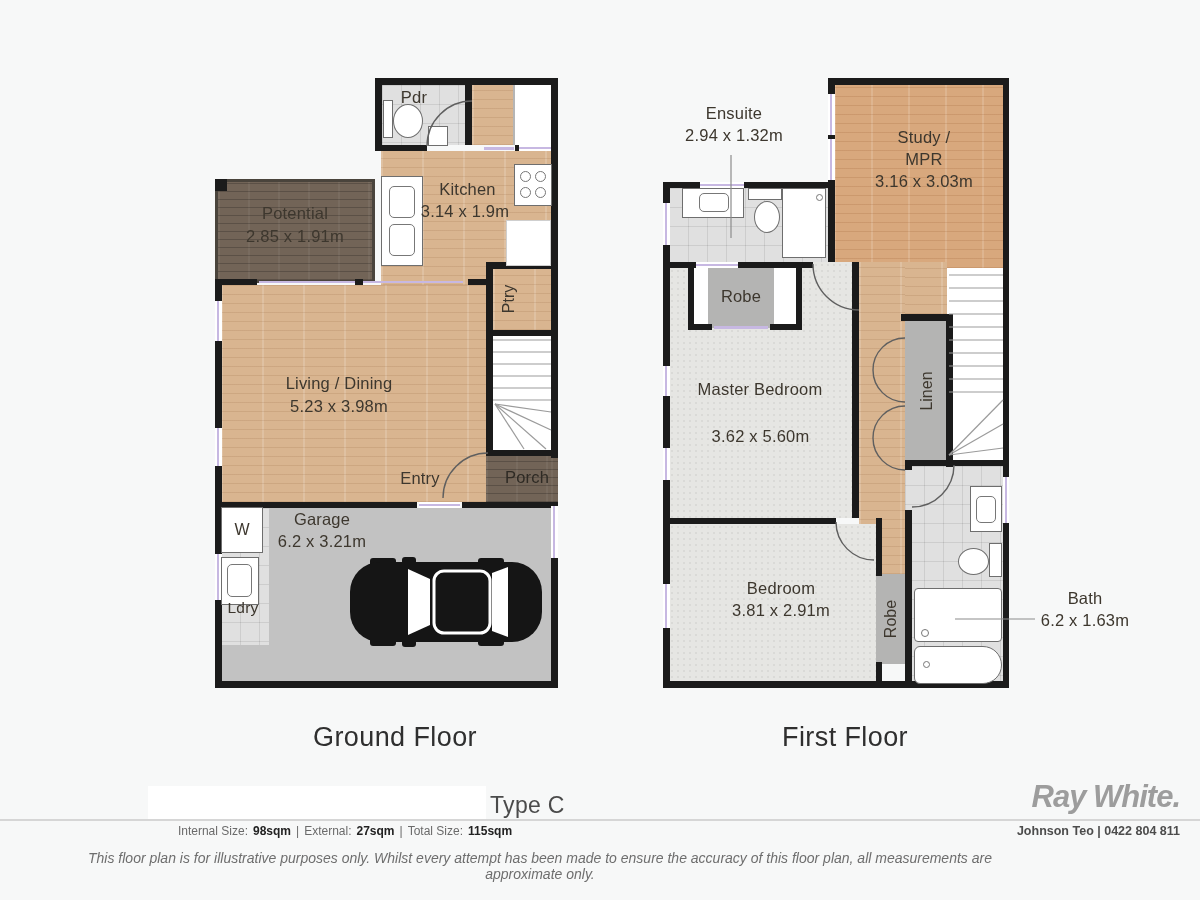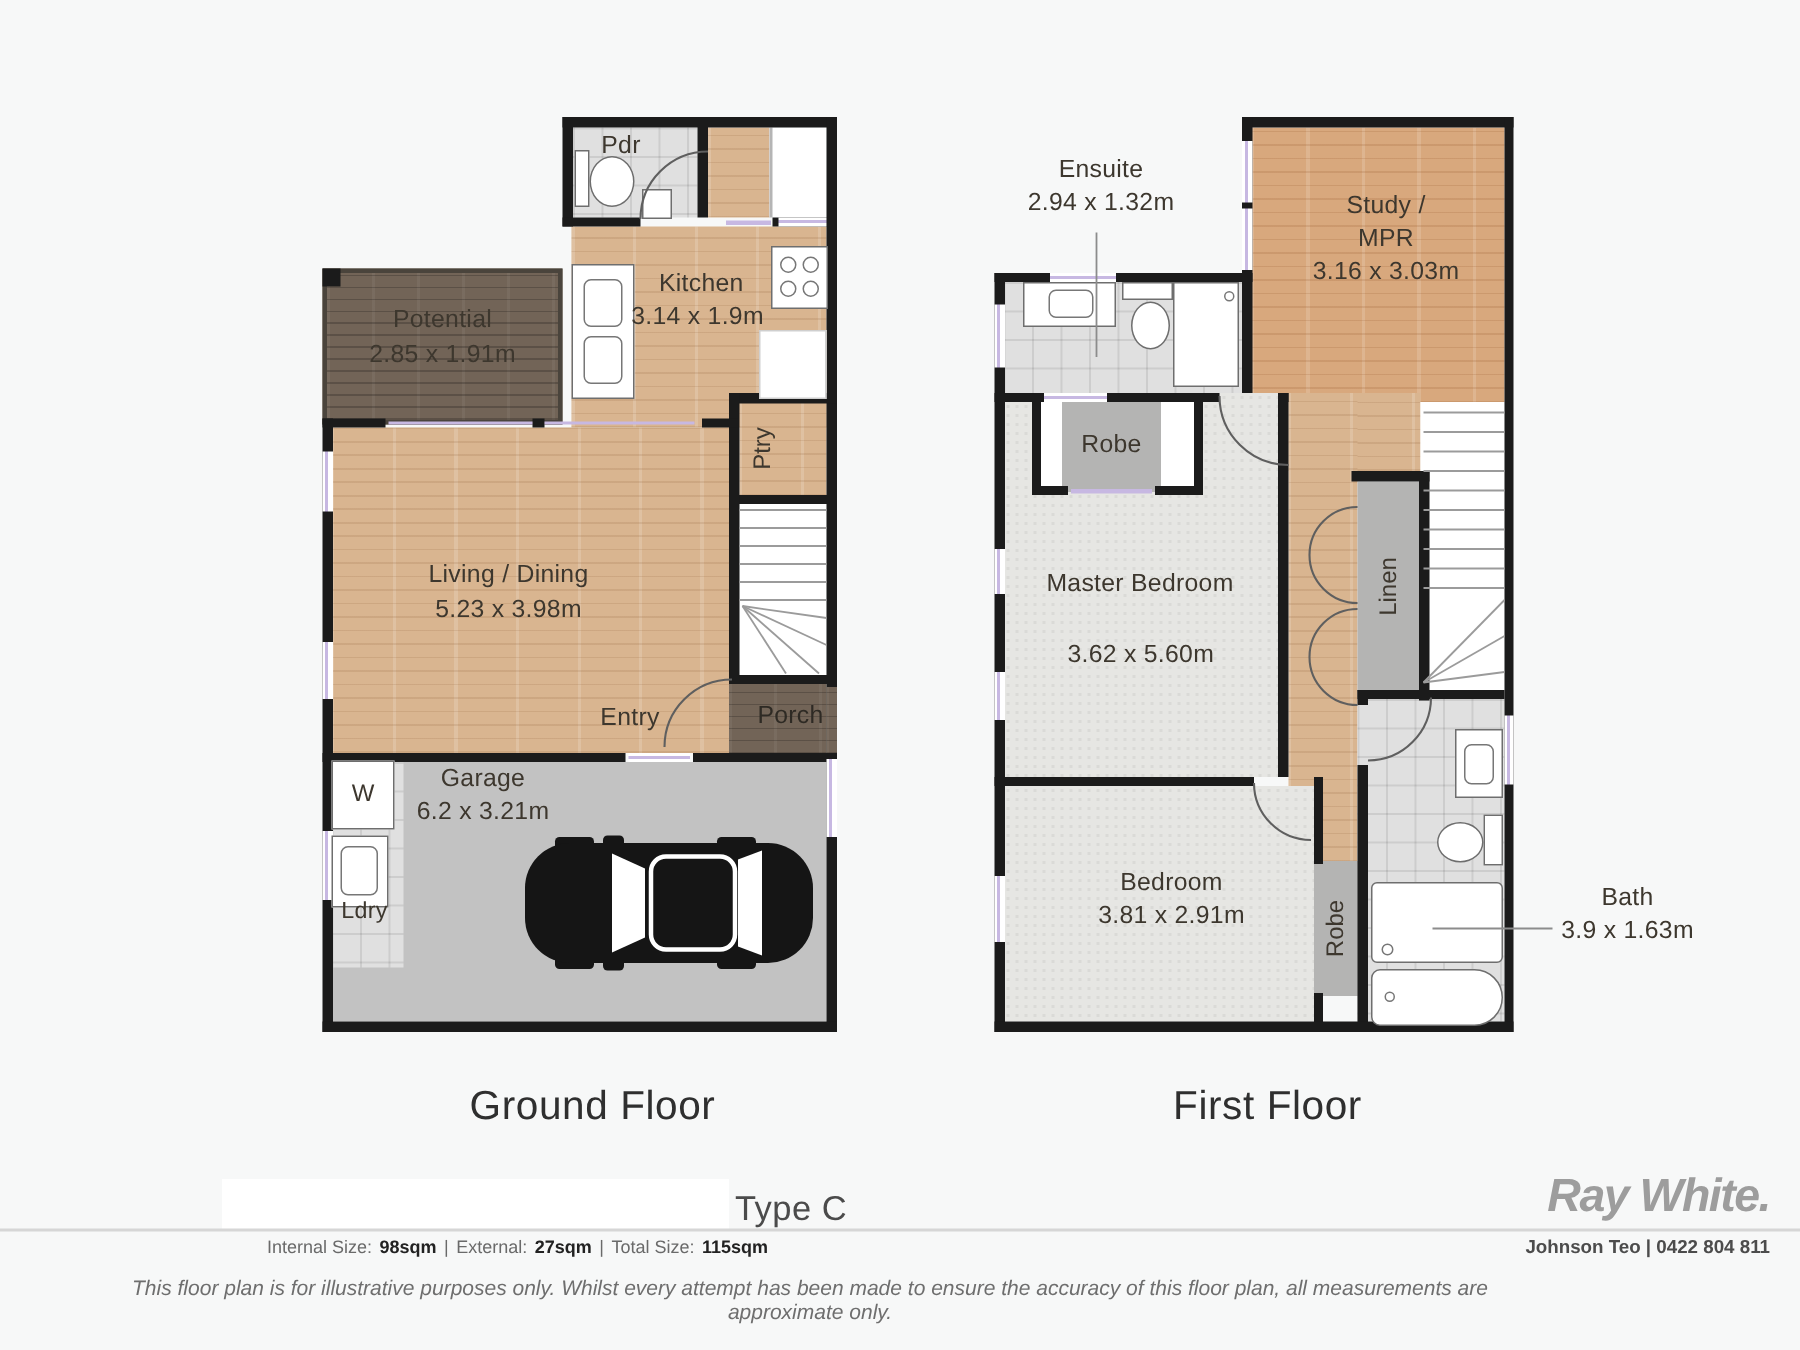--- a/index.html
+++ b/index.html
@@ -225,21 +225,21 @@
     <div class="lbl" style="left:688px;top:426px;width:145px;">3.62 x 5.60m</div>
     <div class="vbox" style="left:905px;top:321px;width:43px;height:140px;">
         <span>Linen</span>
       </div>
     <div class="lbl" style="left:711px;top:578px;width:140px;">Bedroom</div>
     <div class="lbl" style="left:706px;top:600px;width:150px;">3.81 x 2.91m</div>
     <div class="vbox" style="left:876px;top:574px;width:30px;height:90px;">
         <span>Robe</span>
       </div>
     <div class="lbl" style="left:1040px;top:588px;width:90px;">Bath</div>
-    <div class="lbl" style="left:1025px;top:610px;width:120px;">3.9 x 1.63m</div>
+    <div class="lbl" style="left:1025px;top:610px;width:120px;">6.2 x 1.63m</div>
   </section>
 
   <svg class="overlay-svg" width="1200" height="900" viewBox="0 0 1200 900">
 
     <g stroke="#9b9b9b" stroke-width="1.2">
       <line x1="493" y1="340" x2="551" y2="340"></line>
         <line x1="493" y1="352" x2="551" y2="352"></line>
       <line x1="493" y1="364" x2="551" y2="364"></line>
         <line x1="493" y1="376" x2="551" y2="376"></line>
       <line x1="493" y1="388" x2="551" y2="388"></line>

